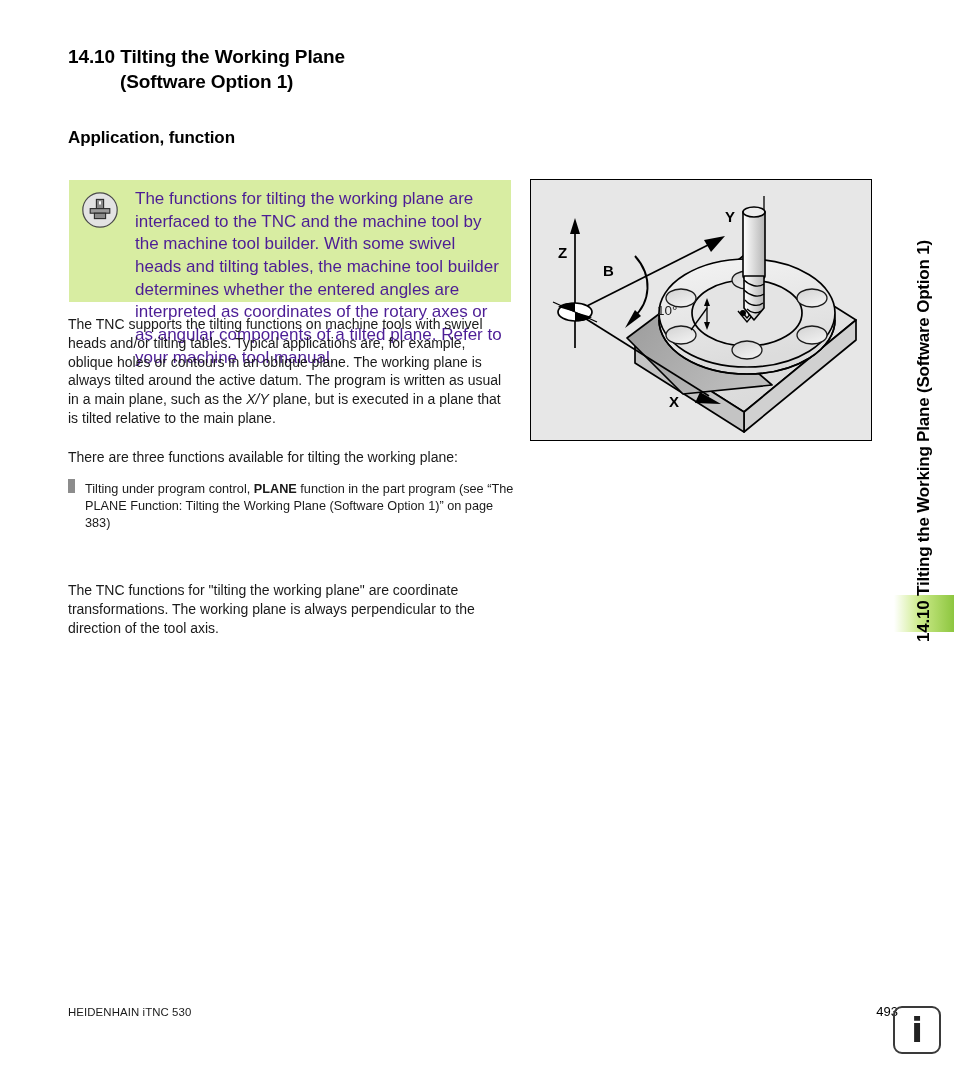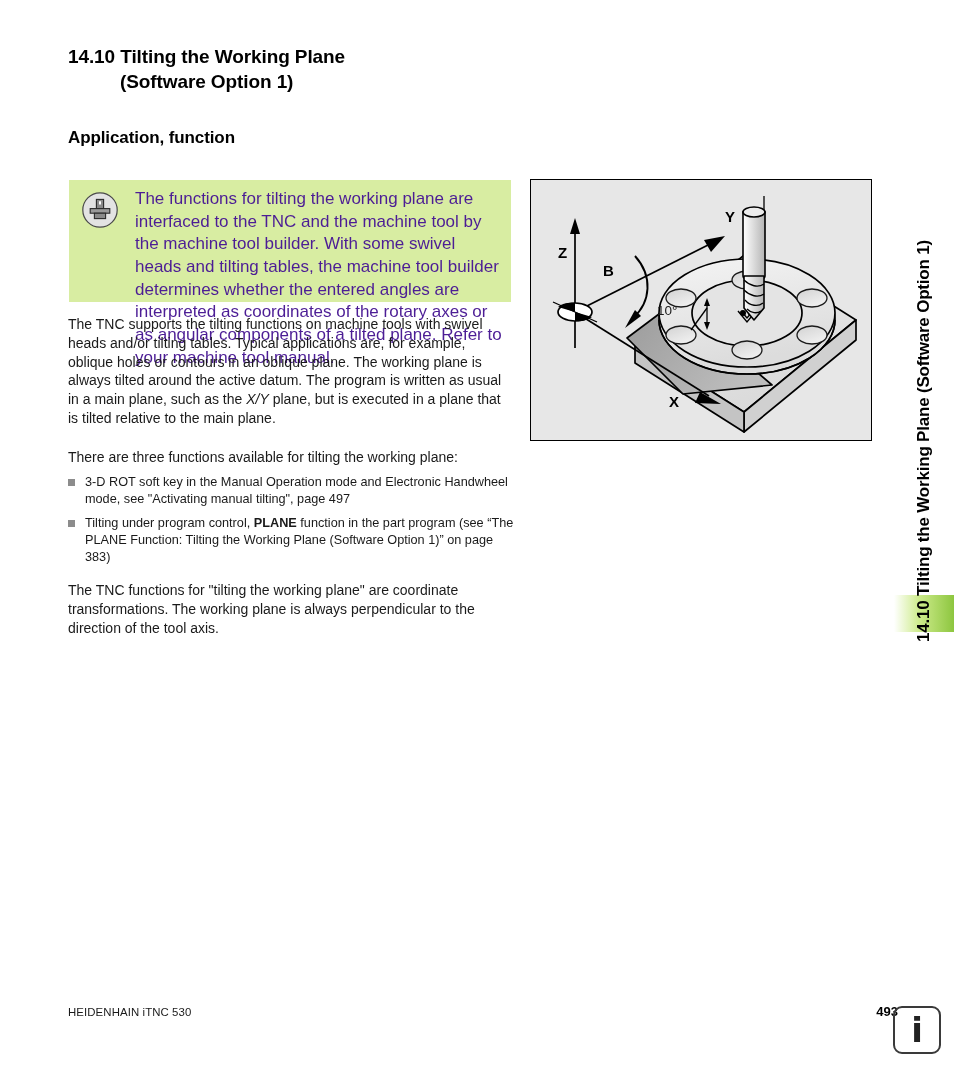--- a/index.html
+++ b/index.html
@@ -167,21 +167,21 @@
     top: 1006px;
     font-size: 11.4px;
     color: #1a1a1a;
     letter-spacing: 0.1px;
   }
   .footer-page {
     position: absolute;
     left: 862px;
     top: 1004px;
     font-size: 13px;
-    font-weight: bold;
+    font-weight: normal;
     text-align: right;
     width: 36px;
   }
   .info-badge {
     position: absolute;
     left: 893px;
     top: 1006px;
     width: 48px;
     height: 48px;
     border: 2.2px solid #3a3a3a;
@@ -229,21 +229,20 @@
   <p class="para"><span>The TNC supports the tilting functions on machine tools with swivel heads and/or tilting tables. Typical applications are, for example, oblique holes or contours in an oblique plane. The working plane is always tilted around the active datum. The program is written as usual in a main plane, such as the </span><i class="axis">X/Y</i><span> plane, but is executed in a plane that is tilted relative to the main plane.</span></p>
 </div>
 
 <div class="body-col p2">
   <p class="para">There are three functions available for tilting the working plane:</p>
 </div>
 
 <ul class="bullet-list" style="top:474px;">
   <li>
     <span class="sq"></span>
-    <span>3-D ROT soft key in the Manual Operation mode and Electronic Handwheel mode, see "Activating manual tilting", page 497</span>
   </li>
   <li>
     <span class="sq"></span>
     <span>Tilting under program control, </span><b class="code">PLANE</b><span> function in the part program (see “The PLANE Function: Tilting the Working Plane (Software Option 1)” on page 383)</span>
   </li>
 </ul>
 
 <div class="body-col p3">
   <p class="para">The TNC functions for "tilting the working plane" are coordinate transformations. The working plane is always perpendicular to the direction of the tool axis.</p>
 </div>

